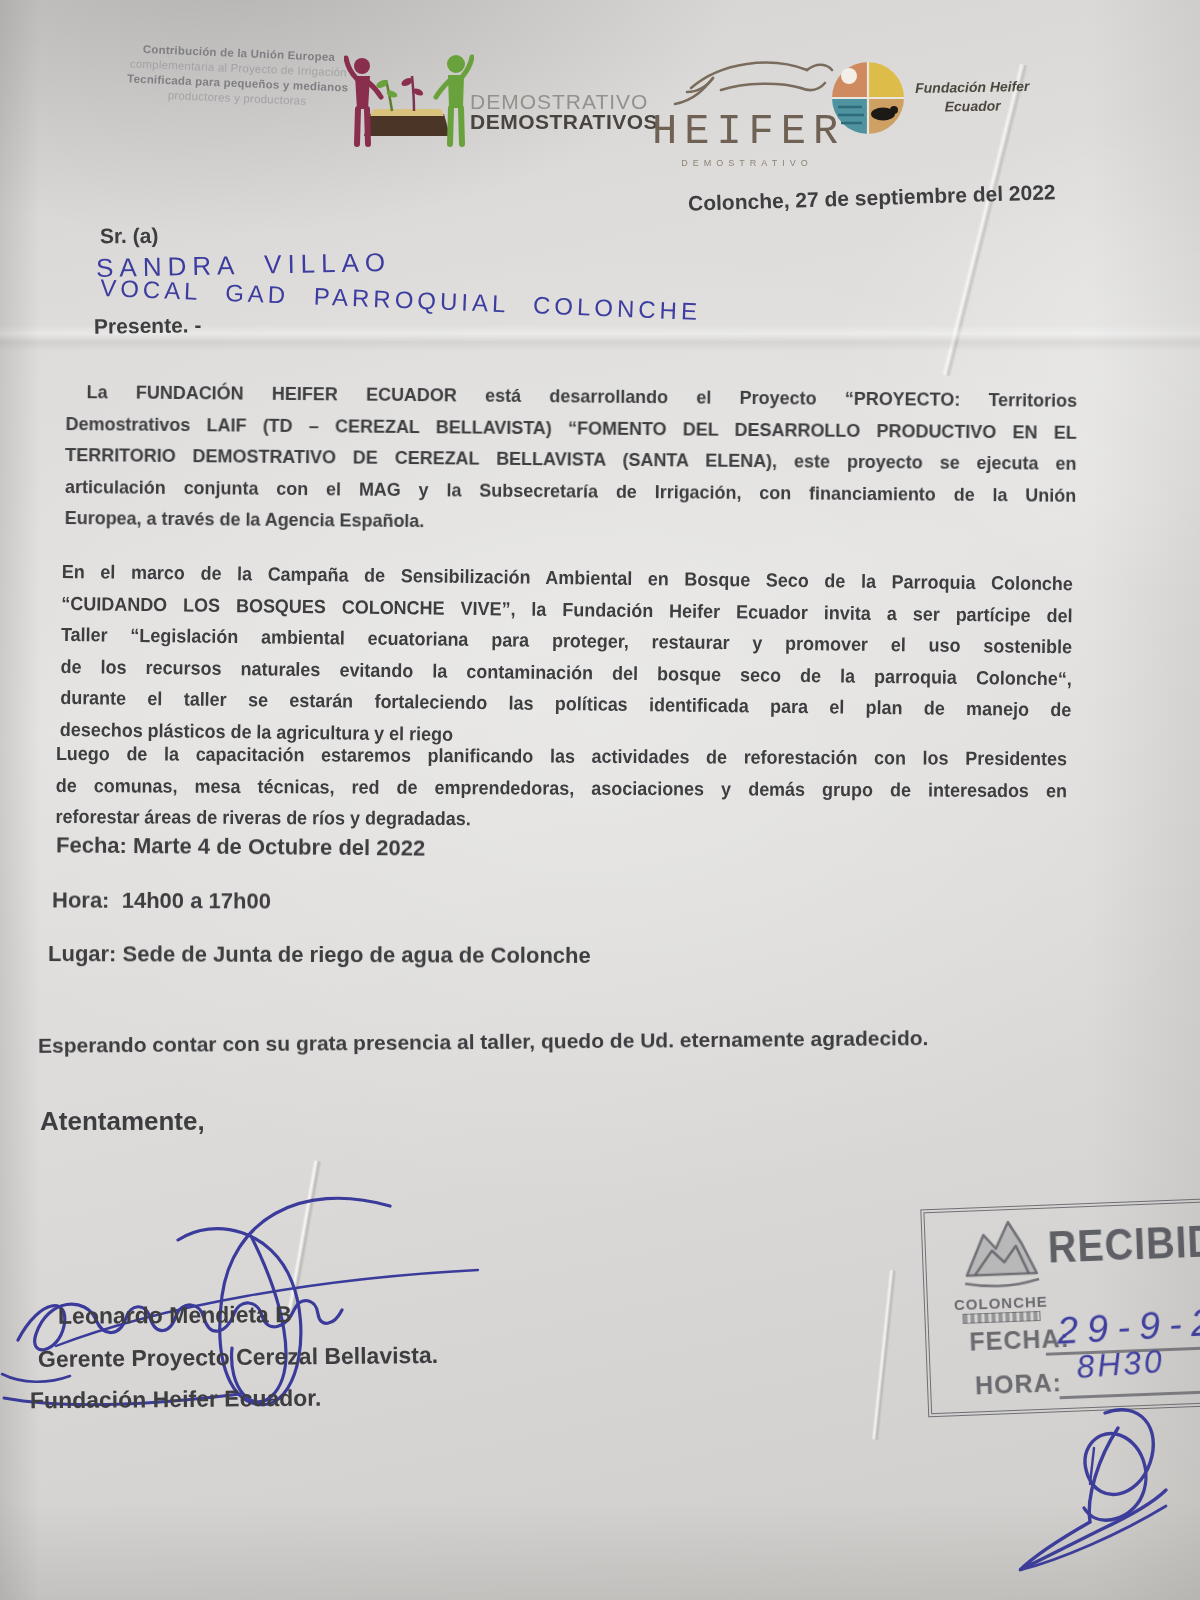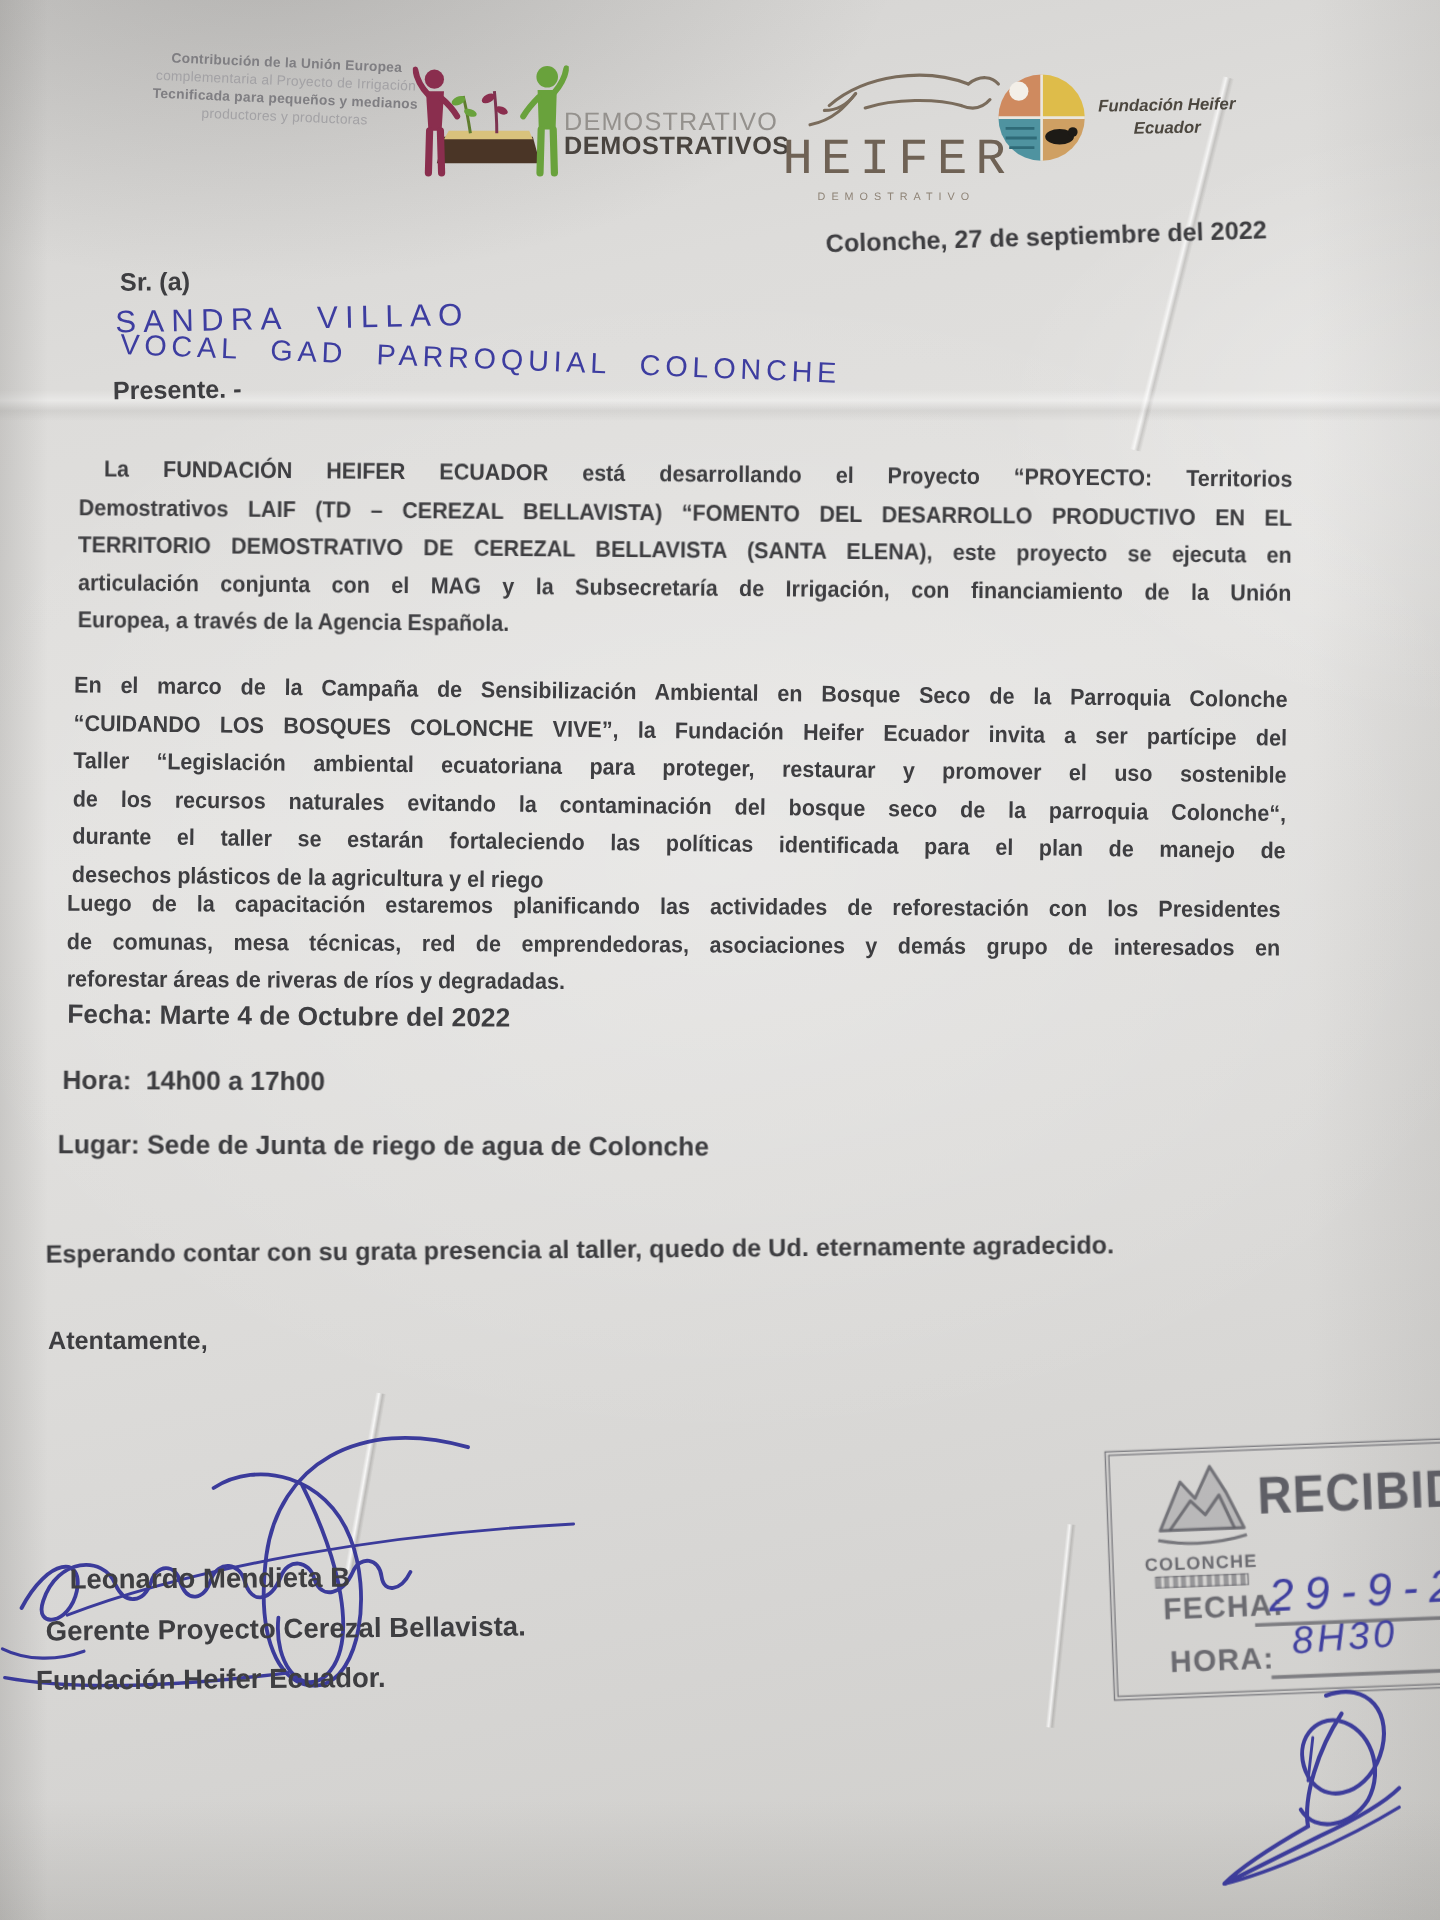--- a/index.html
+++ b/index.html
@@ -60,21 +60,21 @@
   .p1 .jl:first-child{text-indent:22px;}
   .p2{left:62px;top:556px;transform:rotate(.7deg) scaleX(.945);}
   .p3{left:56px;top:738px;transform:rotate(.3deg) scaleX(.945);}
 
   .evt{font-size:22px;white-space:pre;}
   .fecha{left:56px;top:834px;transform:rotate(.5deg);}
   .hora{left:52px;top:888px;transform:rotate(.3deg);}
   .lugar{left:48px;top:942px;transform:rotate(.2deg);}
 
   .thanks{left:38px;top:1030px;font-size:21px;transform:rotate(-.5deg);}
-  .atent{left:40px;top:1106px;font-size:21px;}
+  .atent{left:40px;top:1106px;font-size:26px;}
 
   .sig-name{left:58px;top:1302px;font-size:23px;transform:rotate(-.4deg);}
   .sig-role{left:38px;top:1344px;font-size:23px;transform:rotate(-.6deg);}
   .sig-org{left:30px;top:1386px;font-size:23px;transform:rotate(-.5deg);}
 
   
   .stamp{left:906px;top:1202px;width:330px;height:224px;transform:rotate(-2.2deg);transform-origin:left top;
      color:#5b5b62;mix-blend-mode:multiply;filter:blur(.3px);}
   .stamp-border{position:absolute;left:14px;top:8px;right:-8px;bottom:8px;border:4px double rgba(85,85,92,.8);}
   .stamp-title{position:absolute;left:140px;top:26px;font-size:44px;font-weight:bold;letter-spacing:1px;

